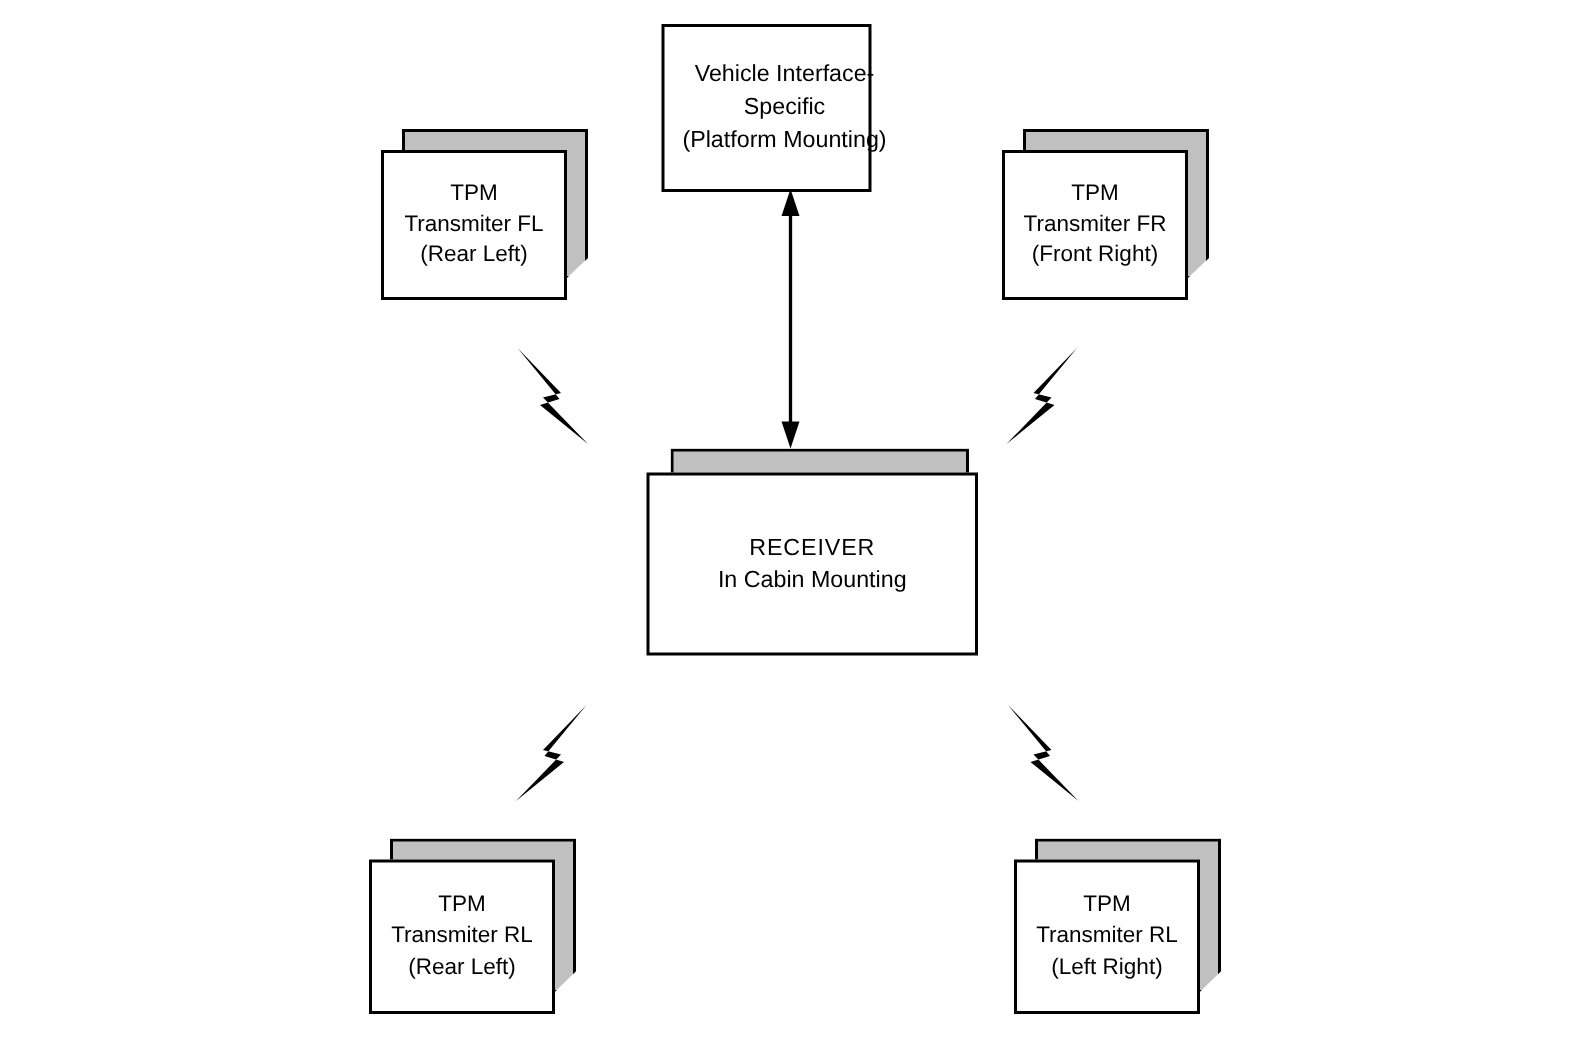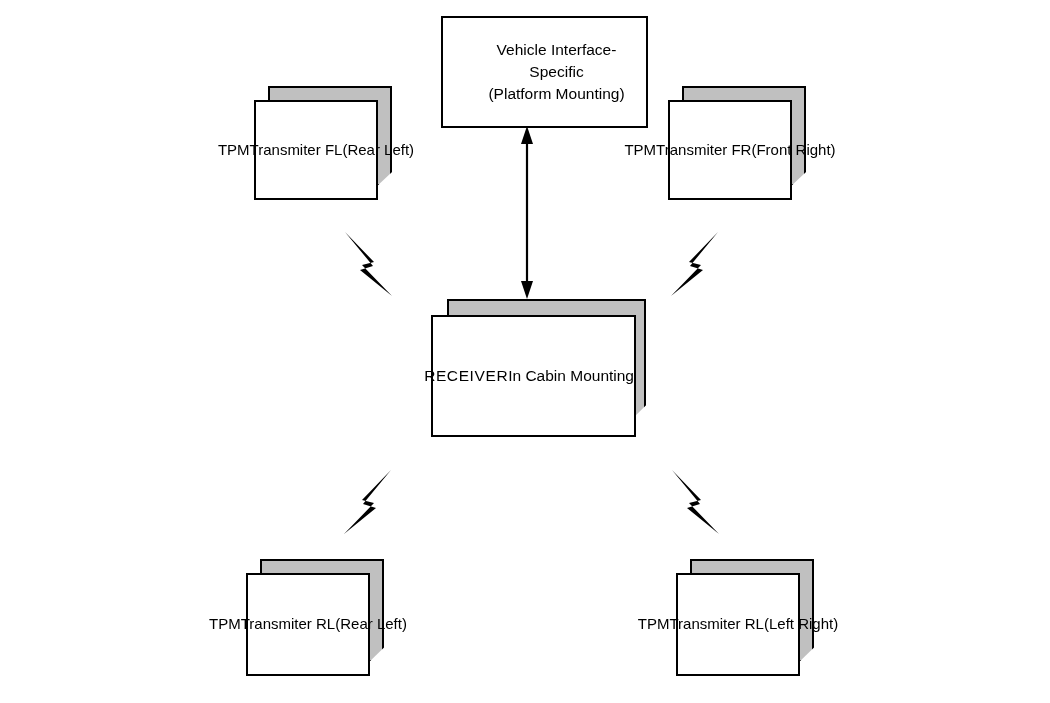--- a/index.html
+++ b/index.html
@@ -43,21 +43,21 @@
     box-sizing: border-box;
   }
   .box3d .face {
     position: absolute;
     left: 0;
     top: 14px;
     background: #ffffff;
     border: 2px solid #000000;
     box-sizing: border-box;
     display: flex;
-    flex-direction: row;
+    flex-direction: column;
     align-items: center;
     justify-content: center;
     text-align: center;
     z-index: 3;
   }
   .line-1, .line-2, .line-3 {
     display: block;
     color: #000000;
     line-height: 1.38;
     white-space: nowrap;
@@ -78,21 +78,21 @@
   }
   .bolt { fill: #000000; }
   .arrow-line { stroke: #000000; stroke-width: 2.2; }
   .arrow-head { fill: #000000; }
 </style>
 </head>
 <body>
 
 <div id="diagram-canvas">
 
-  <div class="node flat-box" style="left:441px; top:16px; width:207px; height:112px;padding-left:24px;">
+  <div class="node flat-box" style="left:441px; top:16px; width:140px; height:112px;padding-left:24px;">
     <span class="line-1 vid-text">Vehicle Interface-</span>
     <span class="line-2 vid-text">Specific</span>
     <span class="line-3 vid-text">(Platform Mounting)</span>
   </div>
 
   <div class="node box3d" style="left:254px; top:86px; width:138px; height:114px;">
     <div class="side" style="left:14px; top:0; width:124px; height:100px;
          clip-path: polygon(0 0, 100% 0, 100% 86%, 88% 100%, 0 100%);"></div>
     <div class="face" style="width:124px; height:100px;">
       <span class="line-1 tpm-text">TPM</span>
@@ -107,21 +107,21 @@
     <div class="face" style="width:124px; height:100px;">
       <span class="line-1 tpm-text">TPM</span>
       <span class="line-2 tpm-text">Transmiter FR</span>
       <span class="line-3 tpm-text">(Front Right)</span>
     </div>
   </div>
 
   <div class="node box3d" style="left:431px; top:299px; width:215px; height:138px;">
     <div class="side" style="left:16px; top:0; width:199px; height:122px;
          clip-path: polygon(0 0, 100% 0, 100% 87%, 92% 100%, 0 100%);"></div>
-    <div class="face" style="top:16px; width:205px; height:122px;justify-content:flex-end;">
+    <div class="face" style="top:16px; width:221px; height:122px;">
       <span class="line-1 recv-title">RECEIVER</span>
       <span class="line-2 recv-sub">In Cabin Mounting</span>
     </div>
   </div>
 
   <div class="node box3d" style="left:246px; top:559px; width:138px; height:117px;">
     <div class="side" style="left:14px; top:0; width:124px; height:103px;
          clip-path: polygon(0 0, 100% 0, 100% 86%, 88% 100%, 0 100%);"></div>
     <div class="face" style="width:124px; height:103px;">
       <span class="line-1 tpm-text">TPM</span>

